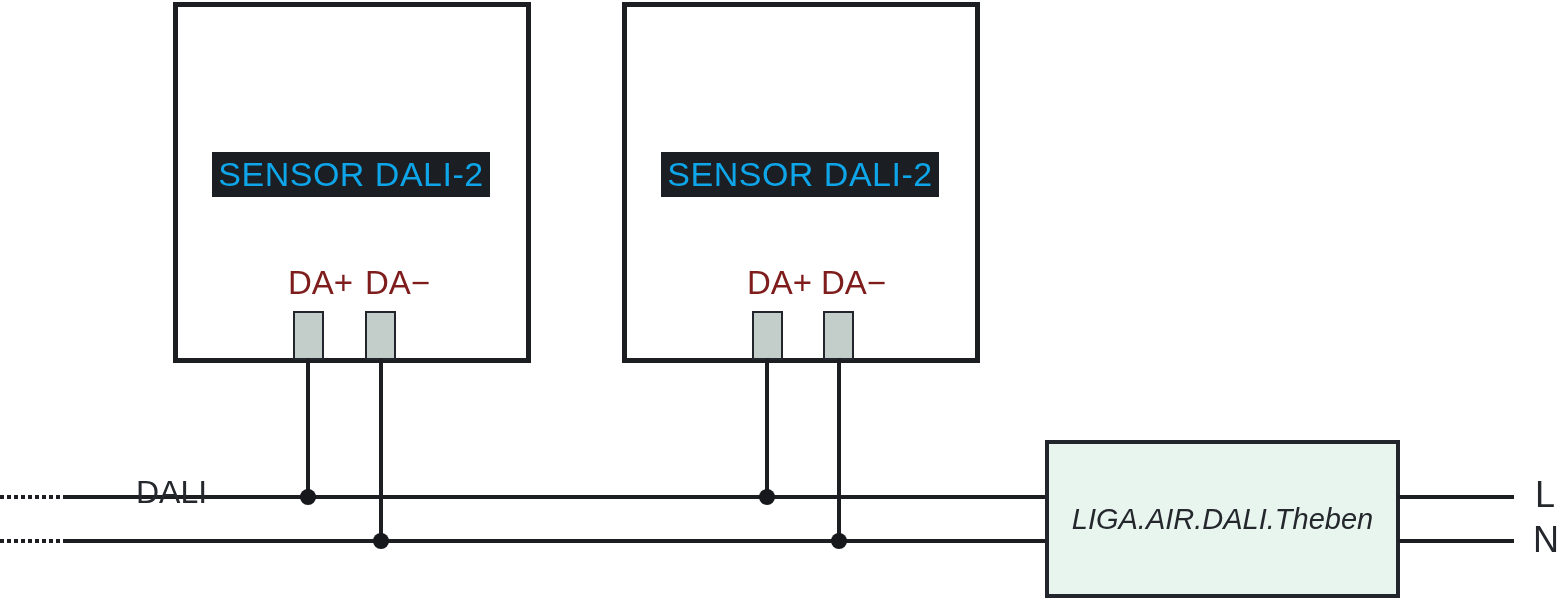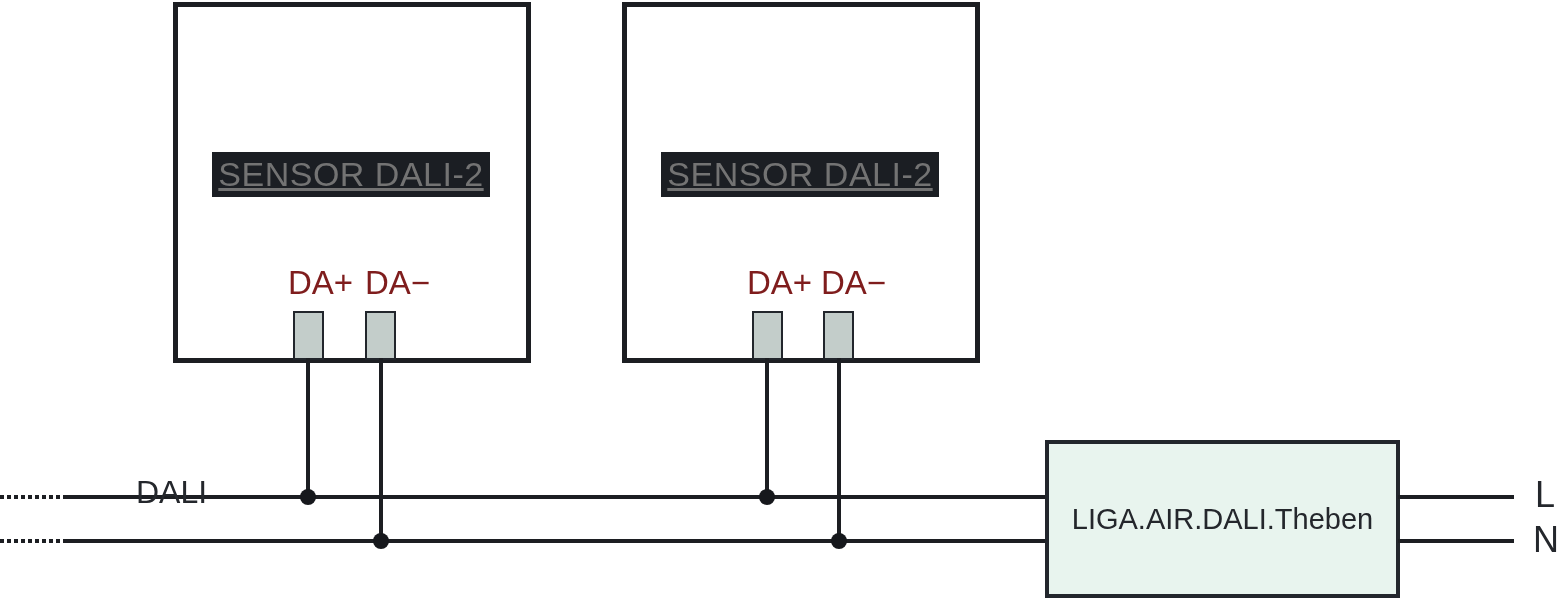--- a/index.html
+++ b/index.html
@@ -33,25 +33,24 @@
     left: 34px;
     top: 145px;
     width: 278px;
     height: 45px;
     background: #1b1e23;
     display: flex;
     align-items: center;
     justify-content: center;
   }
   .sensor-label-strip span {
-    color: #737373;
+    color: #0ea5e9;
     font-size: 34px;
     letter-spacing: 0.5px;
     white-space: nowrap;
-    text-decoration: underline;
   }
   
   .da-label {
     position: absolute;
     top: 266px;
     font-size: 33px;
     line-height: 1;
     color: #7f1d1d;
     white-space: nowrap;
   }
@@ -111,20 +110,21 @@
     flex-direction: column;
     align-items: center;
     justify-content: center;
     gap: 0;
   }
   .gateway-box .gw-line {
     font-size: 29px;
     line-height: 41px;
     color: #24272c;
     white-space: nowrap;
+    font-style: italic;
   }
   
   .mains-label {
     position: absolute;
     font-size: 36px;
     line-height: 1;
     color: #24272c;
   }
 </style>
 </head>

